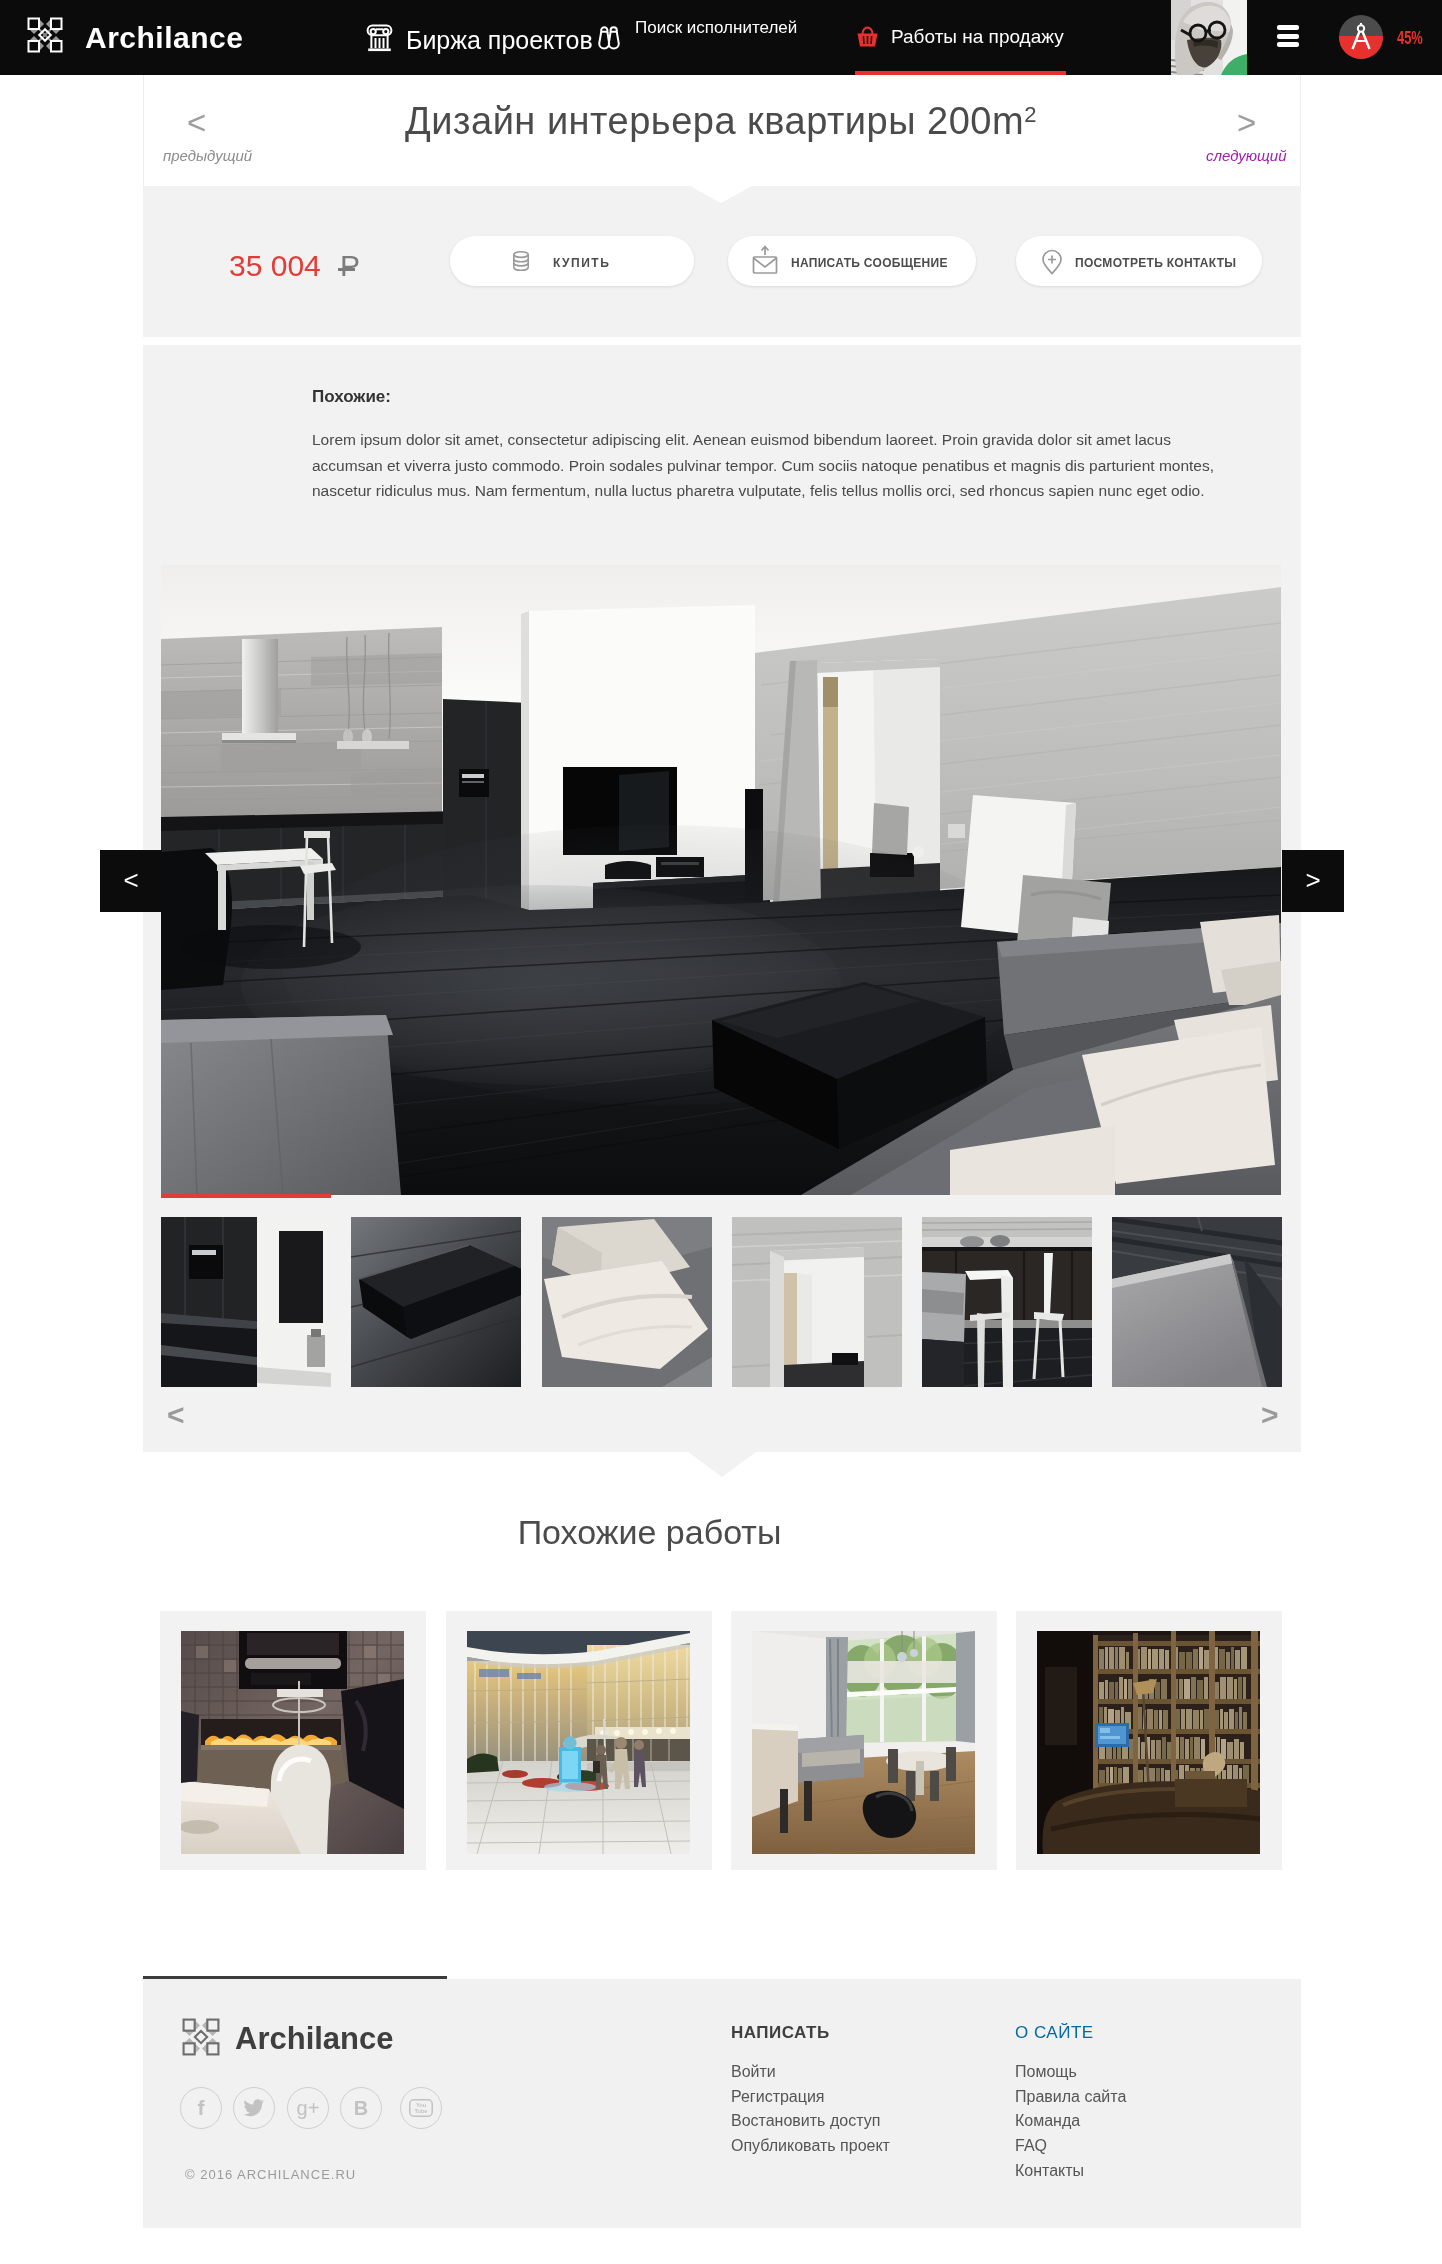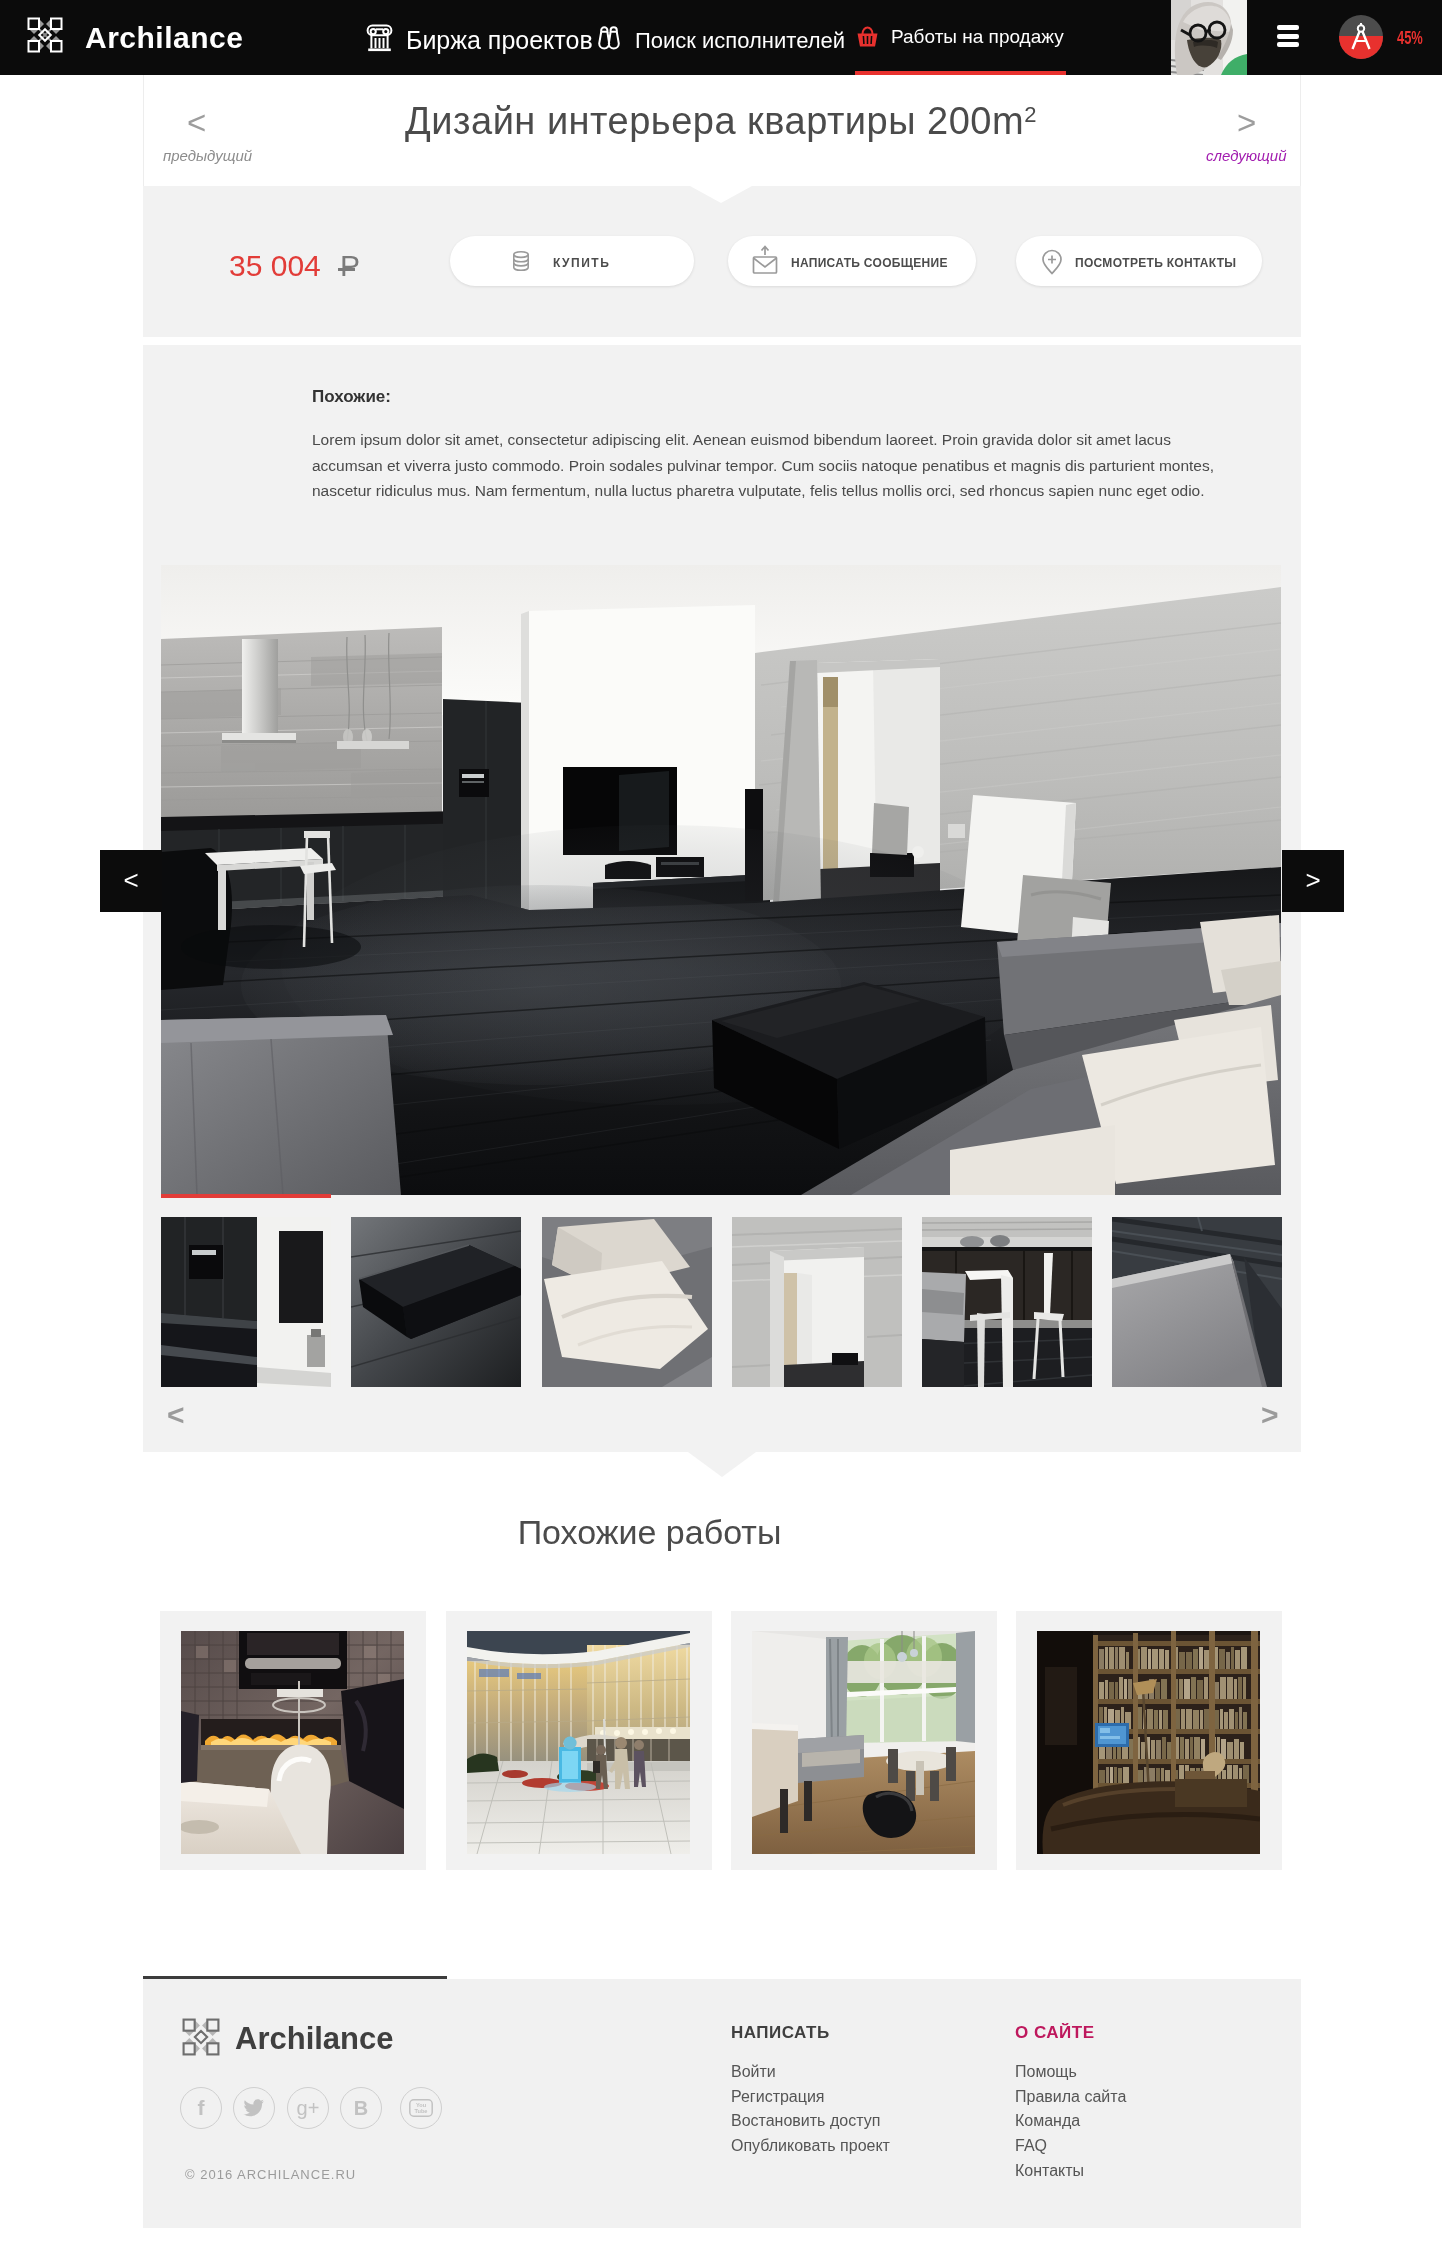--- a/index.html
+++ b/index.html
@@ -63,21 +63,21 @@
 <svg width="26" height="28" viewBox="0 0 26 28">
   <g fill="none" stroke="#fff" stroke-width="2">
     <path d="M8.3,3.2 a3.1,3.1 0 0 1 3.1,3.1 l0,1.5 -6.2,0 0,-1.5 a3.1,3.1 0 0 1 3.1,-3.1 Z"></path>
     <path d="M17.7,3.2 a3.1,3.1 0 0 1 3.1,3.1 l0,1.5 -6.2,0 0,-1.5 a3.1,3.1 0 0 1 3.1,-3.1 Z"></path>
     <path d="M5.2,8 L3.2,19.5 a5,5 0 1 0 10,0 L11.4,8"></path>
     <path d="M20.8,8 L22.8,19.5 a5,5 0 1 1 -10,0 L14.6,8"></path>
   </g>
 </svg>
 </div>
 
-<div class="abs" style="left:635px;top:28px;color:#fff;font-size:22px;">Поиск исполнителей</div>
+<div class="abs" style="left:635px;top:18px;color:#fff;font-size:17px;">Поиск исполнителей</div>
 
 <div class="abs" style="left:857px;top:26px;">
 <svg width="21" height="21" viewBox="0 0 21 21">
   <path d="M5.5,8 a5,6.5 0 0 1 10,0" fill="none" stroke="#e8312e" stroke-width="2"></path>
   <path d="M0.5,7.5 L20.5,7.5 L18,20.5 L3,20.5 Z" fill="#e8312e"></path>
   <g stroke="#0b0b0b" stroke-width="1.6">
     <path d="M6.4,10 L6.9,18"></path>
         <path d="M10.5,10 L10.5,18"></path>
         <path d="M14.6,10 L14.1,18"></path>
   </g>
@@ -1068,15 +1068,15 @@
     <text x="12" y="14.4" font-family="Liberation Sans, sans-serif" font-size="5.6" fill="#c2c2c2" text-anchor="middle" font-weight="bold">Tube</text>
   </svg>
 </div>
 
 <div class="abs" style="left:185px;top:2167px;color:#9b9b9b;font-size:13px;letter-spacing:1px;">© 2016 ARCHILANCE.RU</div>
 
 <div class="abs" style="left:731px;top:2023px;color:#3f3f3f;font-size:17px;font-weight:700;letter-spacing:0.5px;">НАПИСАТЬ</div>
 
 <div class="abs" style="left:731px;top:2060px;color:#555;font-size:16px;line-height:24.7px;">Войти<br>Регистрация<br>Востановить доступ<br>Опубликовать проект</div>
 
-<div class="abs" style="left:1015px;top:2023px;color:#be185d;font-size:17px;font-weight:700;letter-spacing:0.5px;">О САЙТЕ</div>
+<div class="abs" style="left:1015px;top:2023px;color:#0369a1;font-size:17px;font-weight:400;letter-spacing:0.5px;">О САЙТЕ</div>
 
 <div class="abs" style="left:1015px;top:2060px;color:#555;font-size:16px;line-height:24.7px;">Помощь<br>Правила сайта<br>Команда<br>FAQ<br>Контакты</div>
 
 </body></html>

